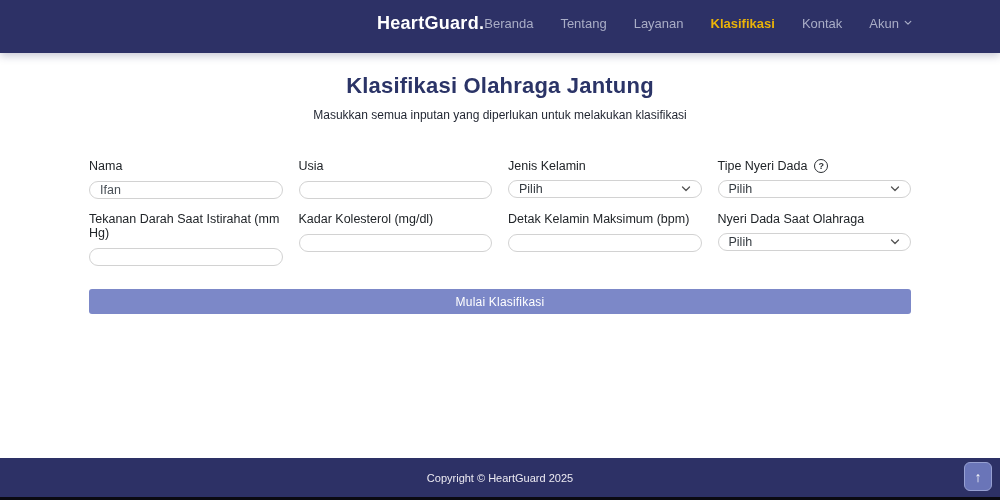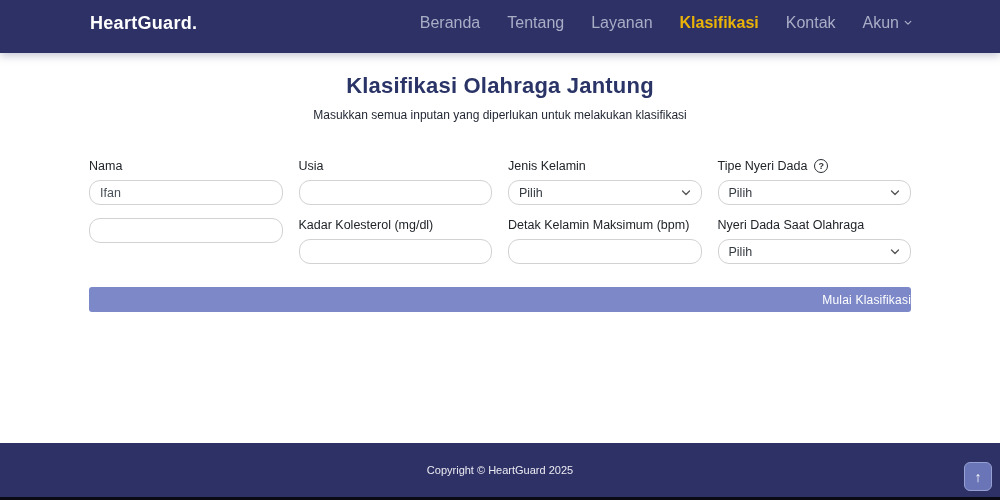--- a/index.html
+++ b/index.html
@@ -10,37 +10,37 @@
     position: relative;
     overflow: hidden;
   }
 
   
   .header {
     height: 53px;
     background: #2d3166;
     display: flex;
     align-items: center;
-    justify-content: space-between;
+    justify-content: flex-end;
     padding: 0 88px 7px 90px;
     box-shadow: 0 3px 8px rgba(40,45,90,0.25);
     position: relative;
     z-index: 2;
   }
   .logo {
     color: #ffffff;
     font-weight: bold;
     font-size: 18px;
     letter-spacing: 0.3px;
     cursor: pointer;
   }
   .nav { display: flex; align-items: center; gap: 27px; }
   .nav-item {
     color: #a9adc6;
-    font-size: 16px;
+    font-size: 13px;
     cursor: pointer;
     display: flex;
     align-items: center;
     gap: 5px;
     white-space: nowrap;
   }
   .nav-item.active { color: #eab308; font-weight: bold; }
   .chev {
     width: 8px; height: 8px;
     display: inline-block;
@@ -88,21 +88,21 @@
     font-weight: bold;
     color: #2b2f33;
     display: inline-flex;
     align-items: center;
     justify-content: center;
     cursor: pointer;
     line-height: 1;
   }
   .control {
     width: 100%;
-    height: 25px;
+    height: 18px;
     border: 1px solid #d2d2d2;
     border-radius: 11px;
     background: #ffffff;
     font-family: "Liberation Sans", sans-serif;
     font-size: 12.5px;
     color: #495057;
     padding: 0 10px;
     outline: none;
   }
   .select-control {
@@ -120,29 +120,28 @@
     height: 25px;
     margin-top: 23px;
     background: #7c88c8;
     border: none;
     border-radius: 3px;
     color: #ffffff;
     font-family: "Liberation Sans", sans-serif;
     font-size: 12px;
     cursor: pointer;
     letter-spacing: 0.2px;
-    text-align: right;
   }
 
   
   .footer {
     position: absolute;
     left: 0; right: 0;
     bottom: 3px;
-    height: 54px;
+    height: 39px;
     background: #2d3166;
     display: flex;
     align-items: center;
     justify-content: center;
     color: #eceaf2;
     font-size: 11px;
   }
   .bottom-strip {
     position: absolute;
     left: 0; right: 0; bottom: 0;
@@ -243,20 +242,23 @@
           <span>Pilih</span>
           <span class="select-chev">
             <svg width="10" height="10" viewBox="0 0 10 10">
                 <polyline points="1.5,3 5,6.5 8.5,3" fill="none" stroke="#555" stroke-width="1.3" stroke-linecap="round" stroke-linejoin="round"></polyline>
               </svg>
           </span>
         </div>
       </div>
 
       <div class="field">
+        <div class="field-label">
+            <span>Tekanan Darah Saat Istirahat (mm Hg)</span>
+          </div>
         <input class="control" type="text" value="" style="">
       </div>
 
       <div class="field">
         <div class="field-label">
             <span>Kadar Kolesterol (mg/dl)</span>
           </div>
         <input class="control" type="text" value="" style="">
       </div>
 

